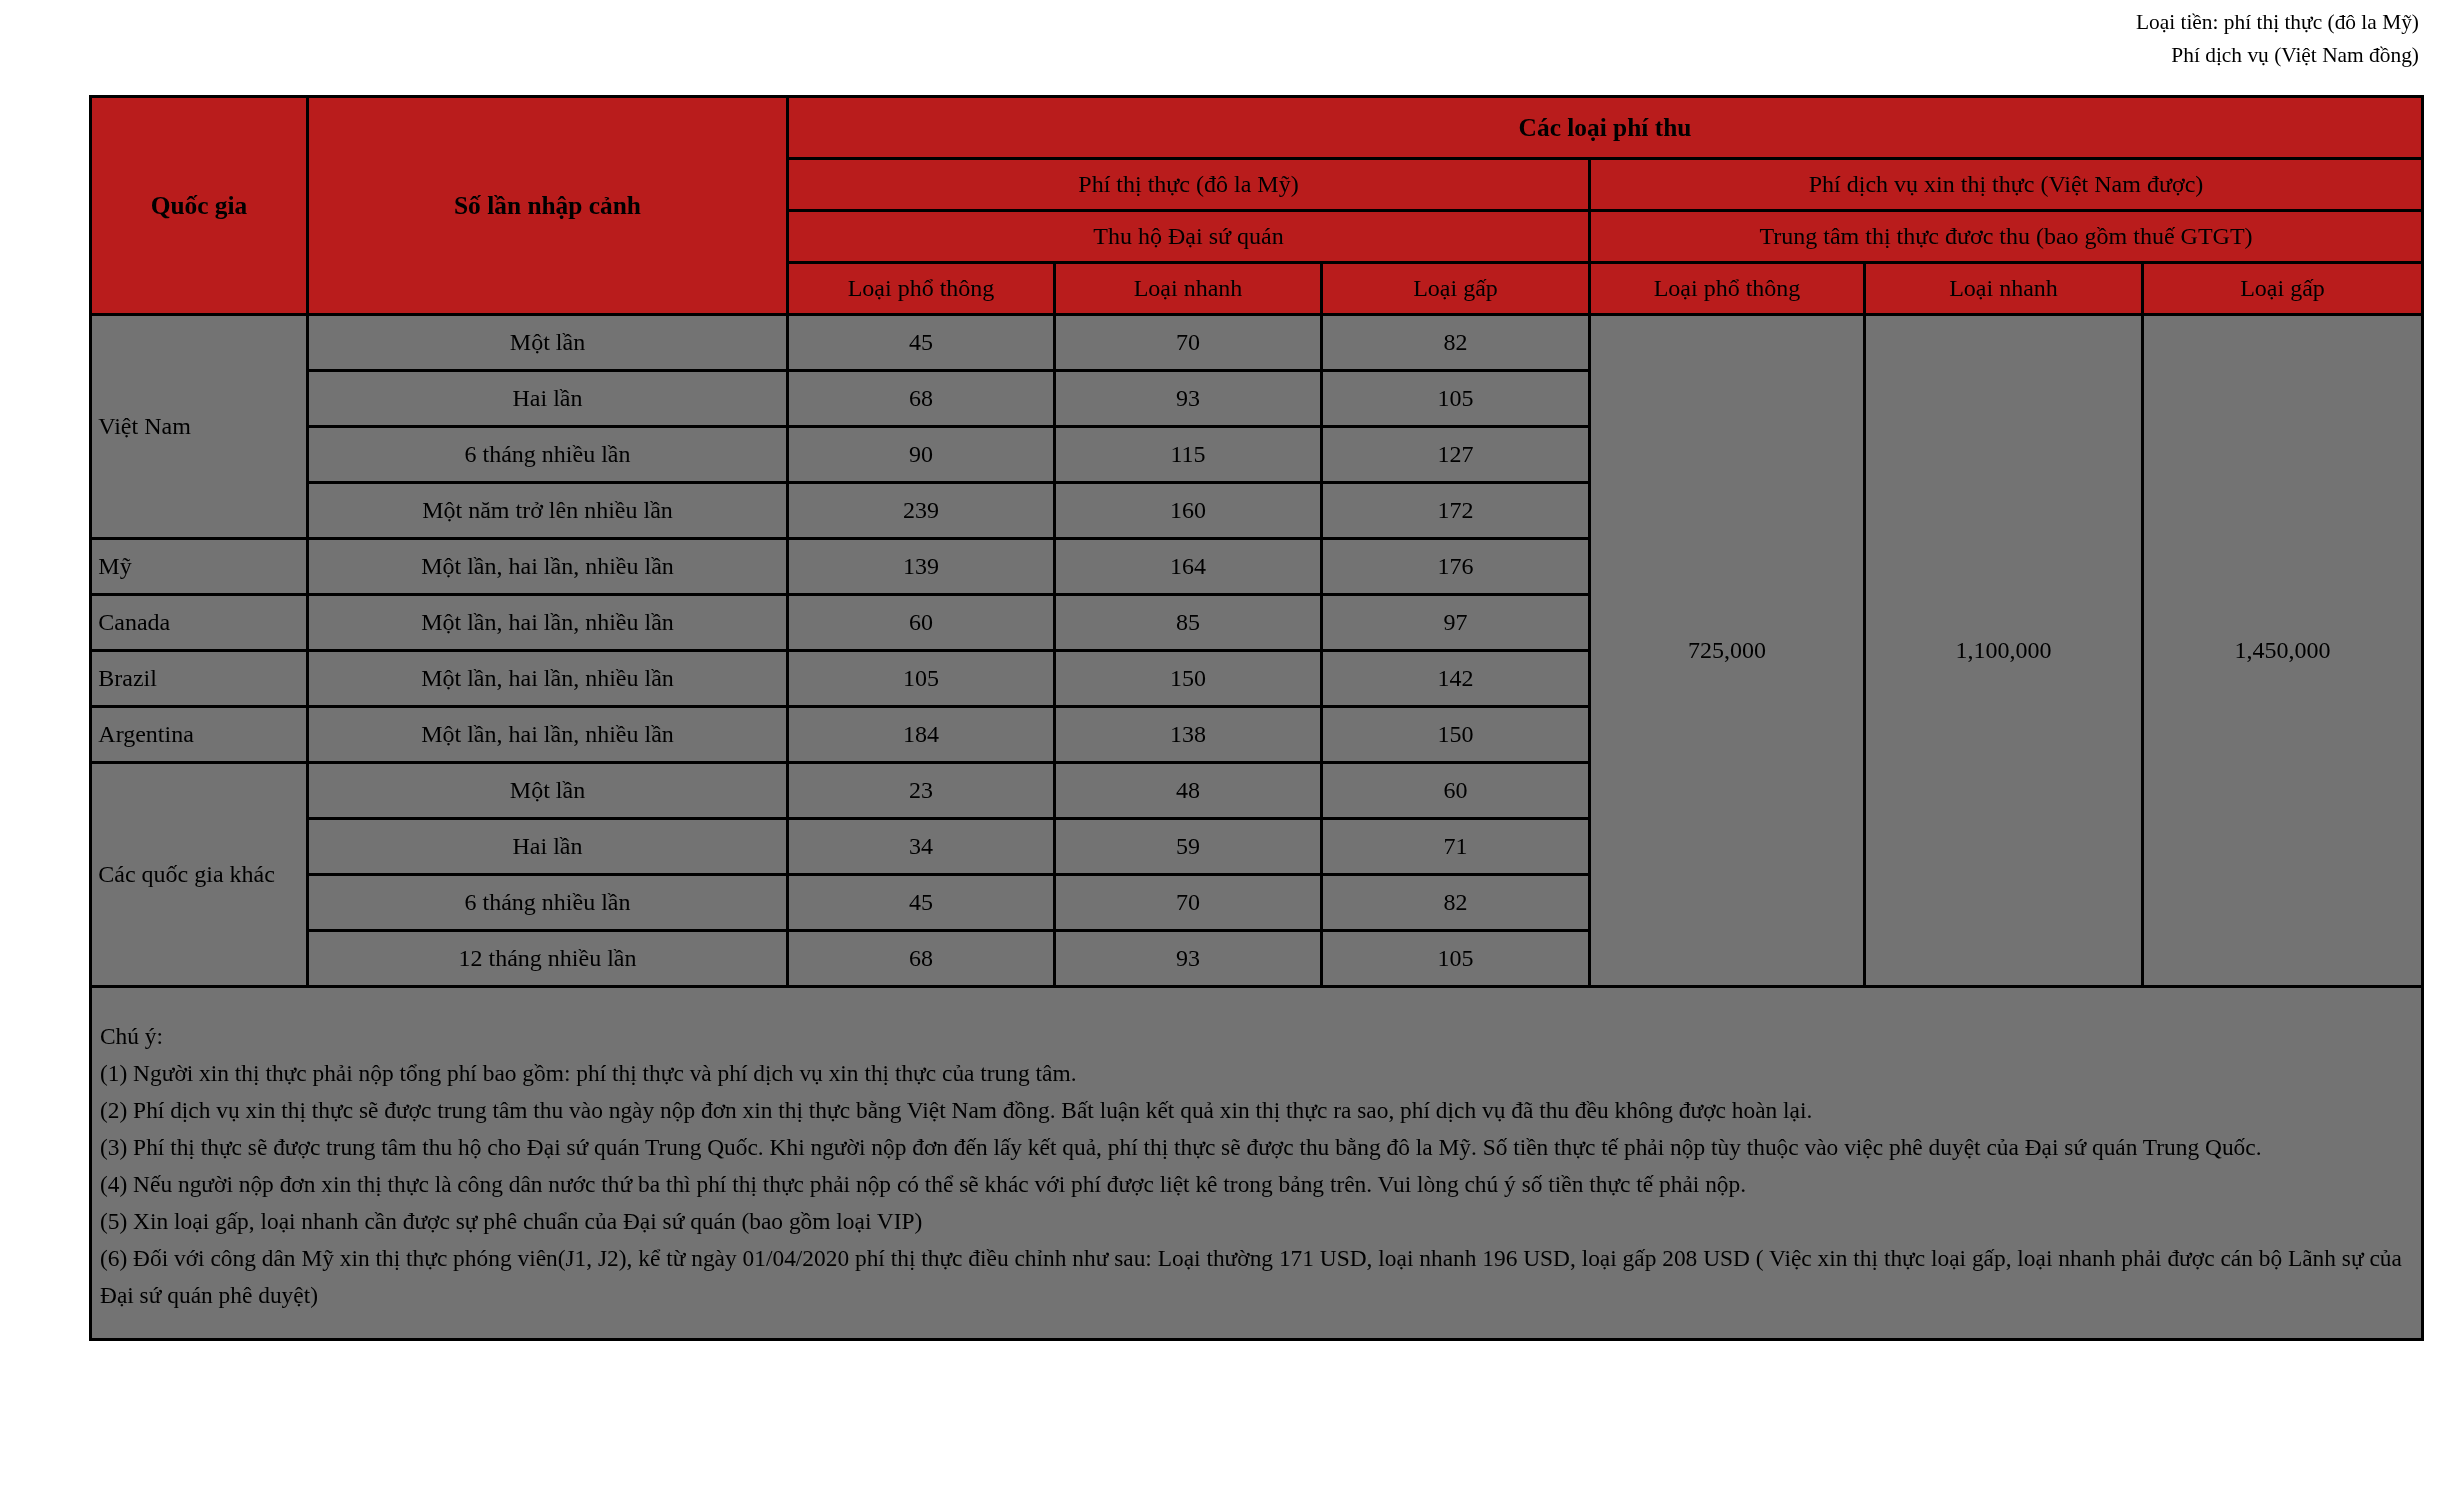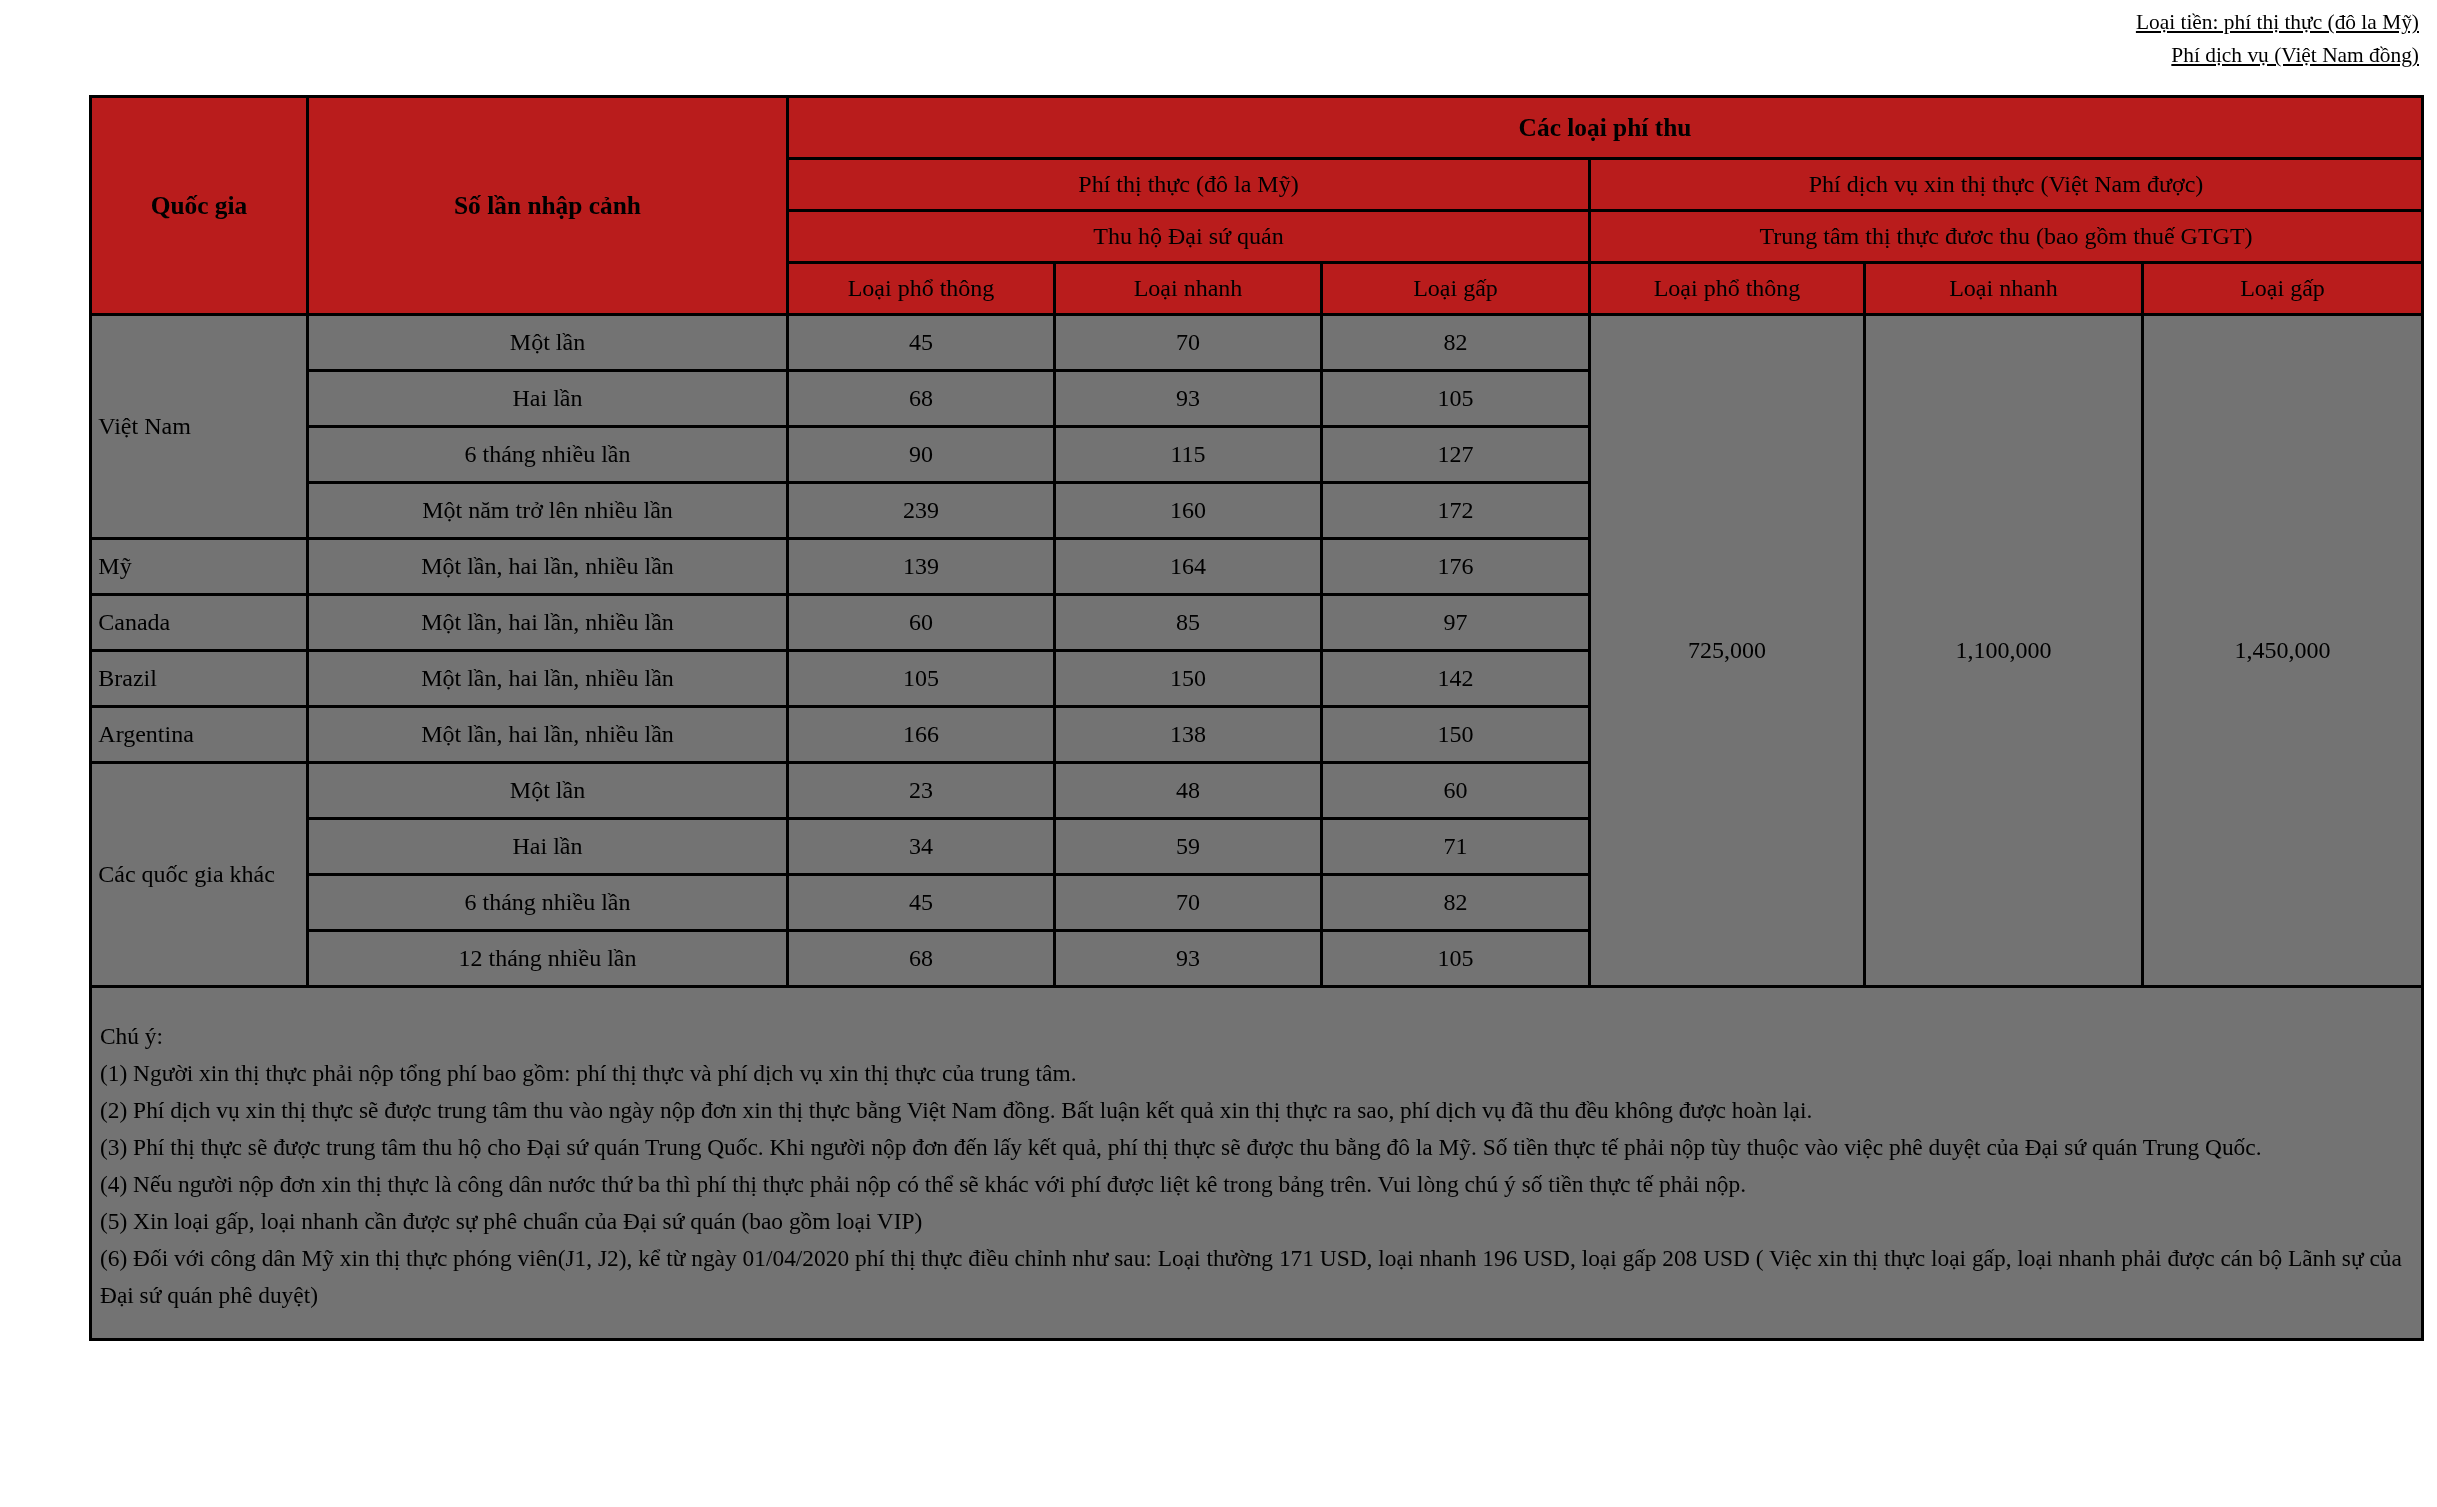--- a/index.html
+++ b/index.html
@@ -4,21 +4,21 @@
 <style>
   html, body { margin: 0; padding: 0; }
   body {
     width: 2438px; height: 1508px;
     background: #ffffff; color: #000000;
     font-family: "Liberation Serif", "DejaVu Serif", serif;
     position: relative; overflow: hidden;
   }
   .currency-notes {
     position: absolute; top: 6.3px; right: 19px;
-    text-align: right; font-size: 21.4px; line-height: 33px; text-decoration: underline;
+    text-align: right; font-size: 21.4px; line-height: 33px;
   }
   table.fee-table {
     position: absolute; left: 89px; top: 95px;
     width: 2331px; border-collapse: collapse; table-layout: fixed;
   }
   .fee-table th, .fee-table td {
     border: 3.2px solid #000; padding: 0;
     text-align: center; vertical-align: middle;
     overflow: hidden;
   }
@@ -130,21 +130,21 @@
     <td class="country">Brazil</td>
     <td>Một lần, hai lần, nhiều lần</td>
     <td>105</td>
     <td>150</td>
     <td>142</td>
   </tr>
 
   <tr class="drow">
     <td class="country">Argentina</td>
     <td>Một lần, hai lần, nhiều lần</td>
-    <td>166</td>
+    <td>184</td>
     <td>138</td>
     <td>150</td>
   </tr>
 
   <tr class="drow">
     <td rowspan="4" class="country">Các quốc gia khác</td>
     <td>Một lần</td>
     <td>23</td>
     <td>48</td>
     <td>60</td>

